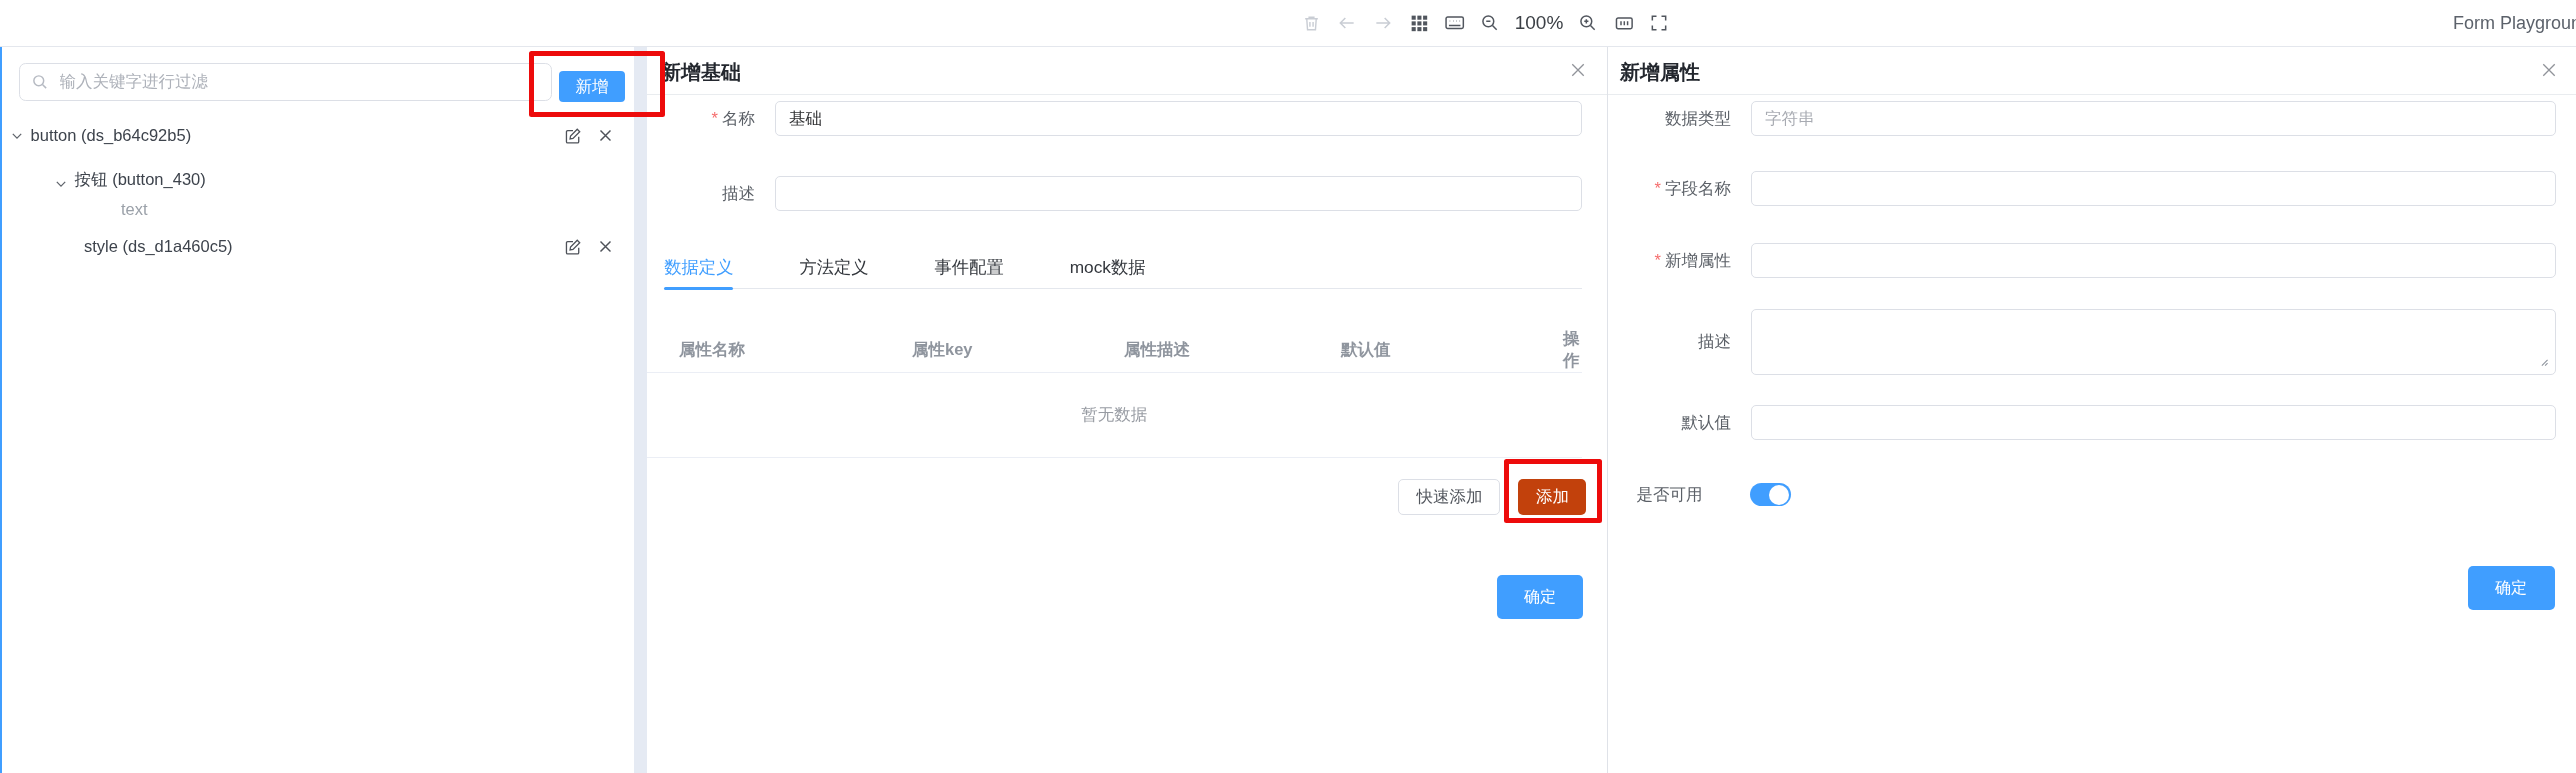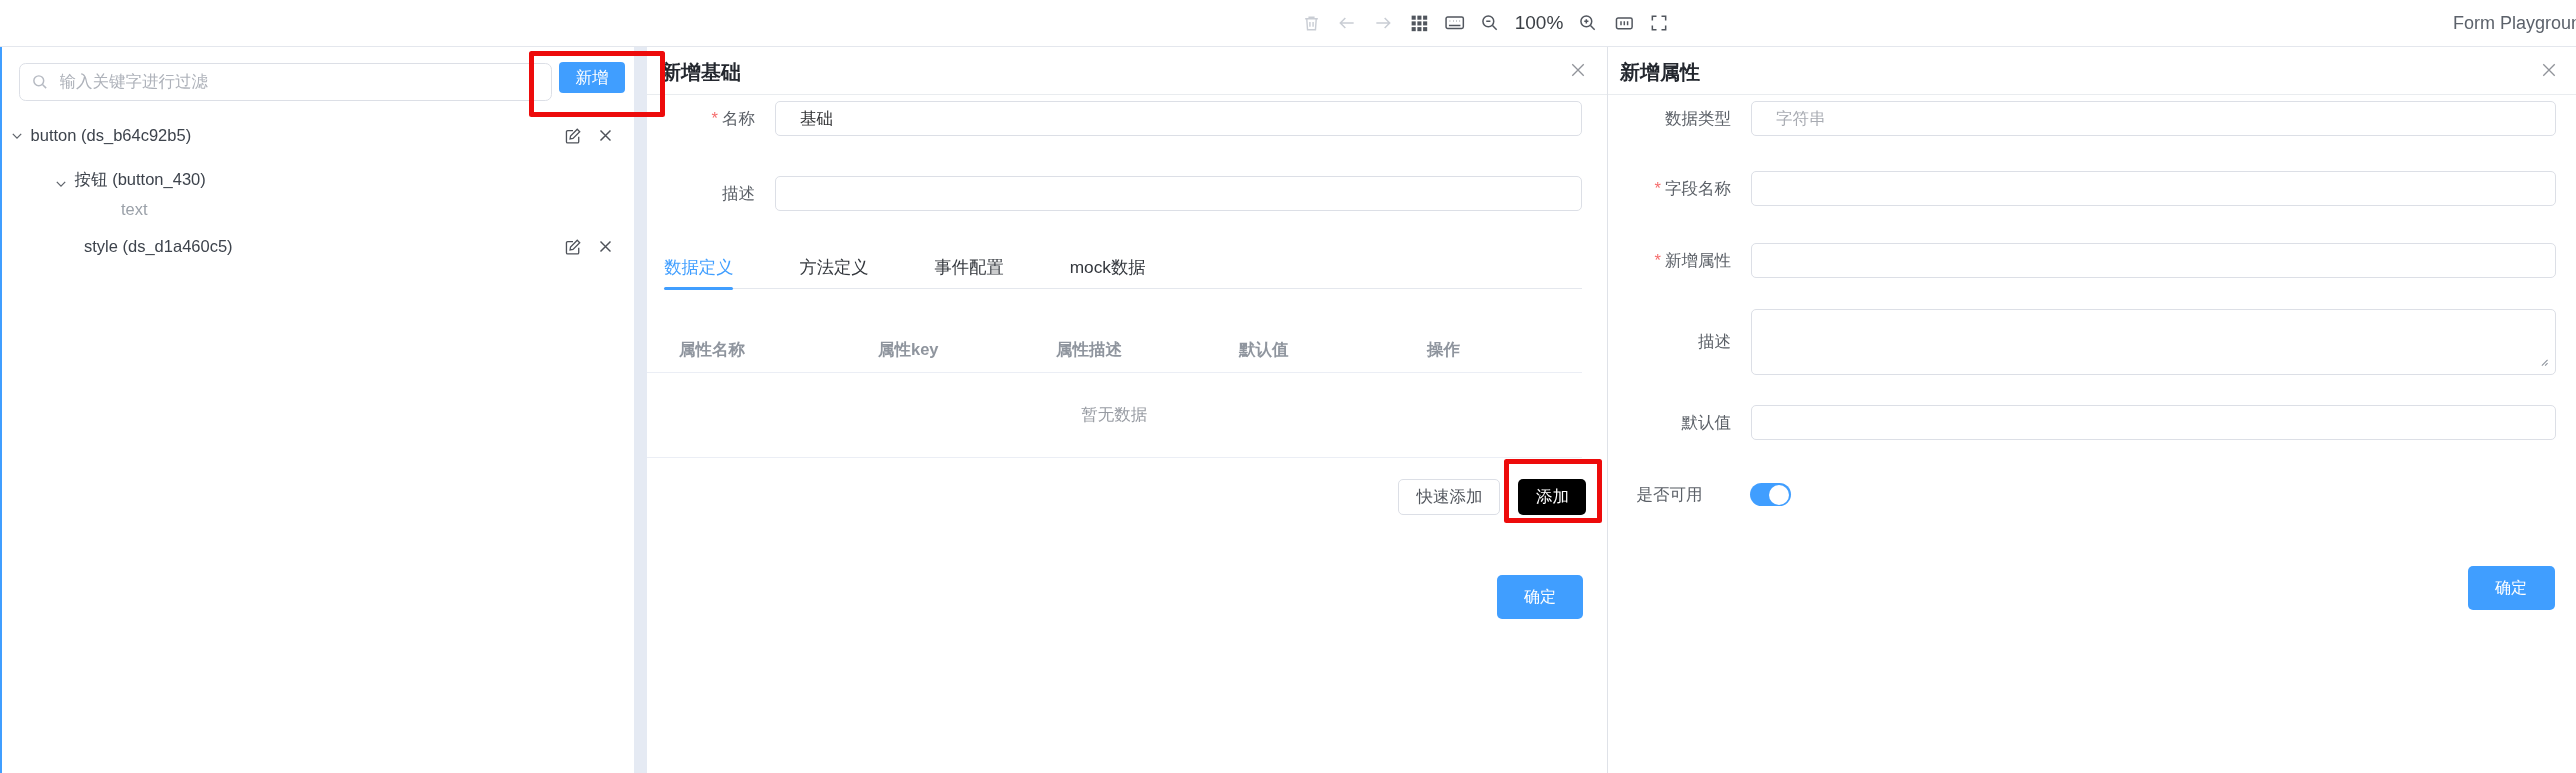--- a/index.html
+++ b/index.html
@@ -19,21 +19,21 @@
   .tb-title { position:absolute; left:2453px; top:0; width:123px; height:46px; display:flex; align-items:center;
               font-size:18px; color:#5c626b; white-space:nowrap; overflow:hidden; }
 
   
   .sidebar { position:absolute; left:0; top:47px; width:634px; height:726px; background:#fff; border-left:2.5px solid #409eff; }
   .search-box { position:absolute; left:16.5px; top:15.6px; width:533px; height:38px; }
   .search-box input { width:100%; height:100%; border:0.8px solid #dcdfe6; border-radius:6.6px; padding:0 13px 0 40px;
                       font-size:16.5px; color:#303133; outline:none; font-family:inherit; }
   .search-box input::placeholder { color:#aeb2ba; }
   .search-ic { position:absolute; left:12.3px; top:10px; }
-  .add-btn { position:absolute; left:557px; top:15px; width:66px; height:31px; background:#409eff; color:#fff;
+  .add-btn { position:absolute; left:557px; top:24px; width:66px; height:31px; background:#409eff; color:#fff;
              border:none; border-radius:4.1px; font-size:16.5px; font-family:inherit; cursor:pointer; }
   .tree { position:absolute; left:0; top:70px; right:13px; }
   .tree-row { height:37px; display:flex; align-items:center; cursor:pointer; }
   .tree-label { font-size:16.5px; color:#3d434c; margin-left:6.6px; white-space:nowrap; }
   .tree-label.muted { color:#9ba1a9; }
   .tree-spacer { flex:1; }
   .tree-actions { display:flex; align-items:center; gap:15.6px; margin-right:8.2px; }
   .icon-btn { background:none; border:none; padding:0; cursor:pointer; display:flex; }
 
   
@@ -45,39 +45,39 @@
   .panel-base { left:647px; width:960px; }
   .panel-attr { left:1608px; width:968px; }
   .panel-header { position:absolute; left:0; top:0; right:0; height:48px; border-bottom:0.8px solid #e9ecef; }
   .panel-title { position:absolute; top:11.5px; font-size:20px; font-weight:700; color:#23272e; white-space:nowrap; }
   .panel-close { position:absolute; top:14px; background:none; border:none; cursor:pointer; }
 
   .form-label { position:absolute; display:flex; align-items:center; justify-content:flex-end;
                 font-size:16.5px; color:#5b6067; white-space:nowrap; }
   .req { color:#f56c6c; margin-right:4.1px; font-size:16.5px; }
   .ctl { position:absolute; border:0.8px solid #dcdfe6; border-radius:5px; font-size:16.5px; color:#303133;
-         font-family:inherit; outline:none; padding:0 24px; background:#fff; }
+         font-family:inherit; outline:none; padding:0 13px; background:#fff; }
   textarea.ctl { padding:8.2px 13px; resize:none; }
 
   
   .pb-label { left:0; width:108px; }
   .pb-ctl { left:128px; width:807px; height:35px; }
   .tabs { position:absolute; left:17.3px; right:25.5px; top:208px; height:34px; border-bottom:0.8px solid #e4e7ed; display:flex; }
   .tab { position:relative; height:34px; margin-right:66px; font-size:17.3px; color:#33373d; cursor:pointer; white-space:nowrap; }
   .tab.active { color:#409eff; }
   .tab.active::after { content:""; position:absolute; left:0; right:0; bottom:-0.8px; height:2.5px; background:#409eff; border-radius:1.6px; }
   .thead { position:absolute; left:0; right:25.5px; top:281px; height:45px; border-bottom:0.8px solid #ebeef5;
            display:grid; grid-template-columns:199px 178px 183px 188px 1fr; padding-left:32px; align-items:center;
-           font-size:16.5px; font-weight:700; color:#8f959e; }
+           font-size:16.5px; font-weight:700; color:#8f959e;gap:34px; }
   .tempty { position:absolute; left:0; right:25.5px; top:326px; height:85px; border-bottom:0.8px solid #ebeef5;
             display:flex; align-items:center; justify-content:center; font-size:16.5px; color:#989ca3; }
   .pb-actions { position:absolute; top:432px; right:20.6px; display:flex; gap:18px; }
   .btn-plain { width:102px; height:36px; border:0.8px solid #dcdfe6; background:#fff; color:#53575e;
                border-radius:5px; font-size:16.5px; font-family:inherit; cursor:pointer; }
-  .btn-add { width:68px; height:36px; border:none; background:#000000; color:#fff; border-radius:5px;
+  .btn-add { width:68px; height:36px; border:none; background:#c2410c; color:#fff; border-radius:5px;
              font-size:16.5px; font-family:inherit; cursor:pointer; }
   .btn-confirm { position:absolute; border:none; background:#409eff; color:#fff; border-radius:5px;
                  font-size:16px; font-family:inherit; cursor:pointer; }
   .pb-confirm { top:528px; right:24px; width:86px; height:44px; }
 
   
   .pa-label { left:0; width:123px; }
   .pa-ctl { left:143px; width:805px; height:35px; }
   .muted-value { color:#a8abb2; }
   .grip { position:absolute; left:929px; top:308px; pointer-events:none; }

